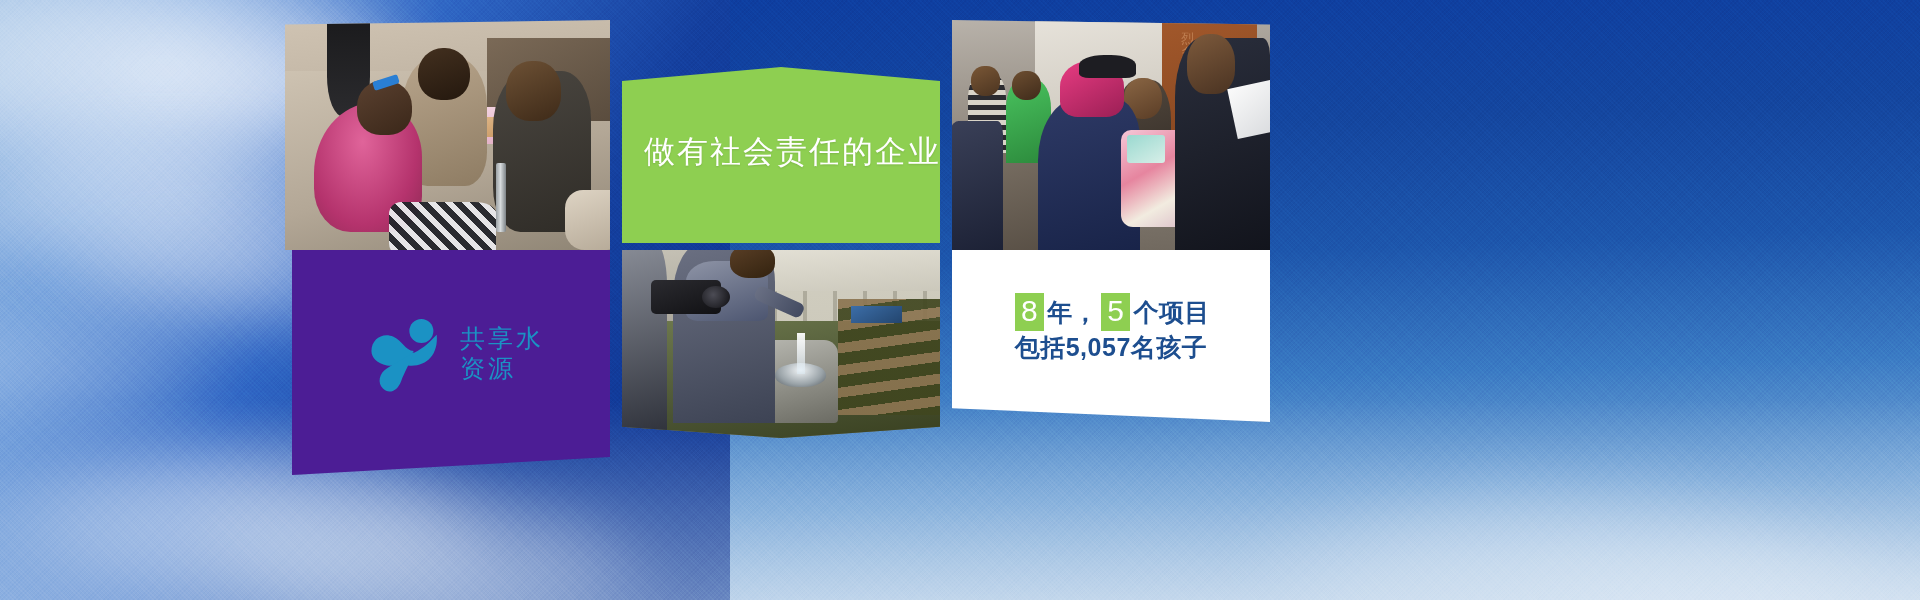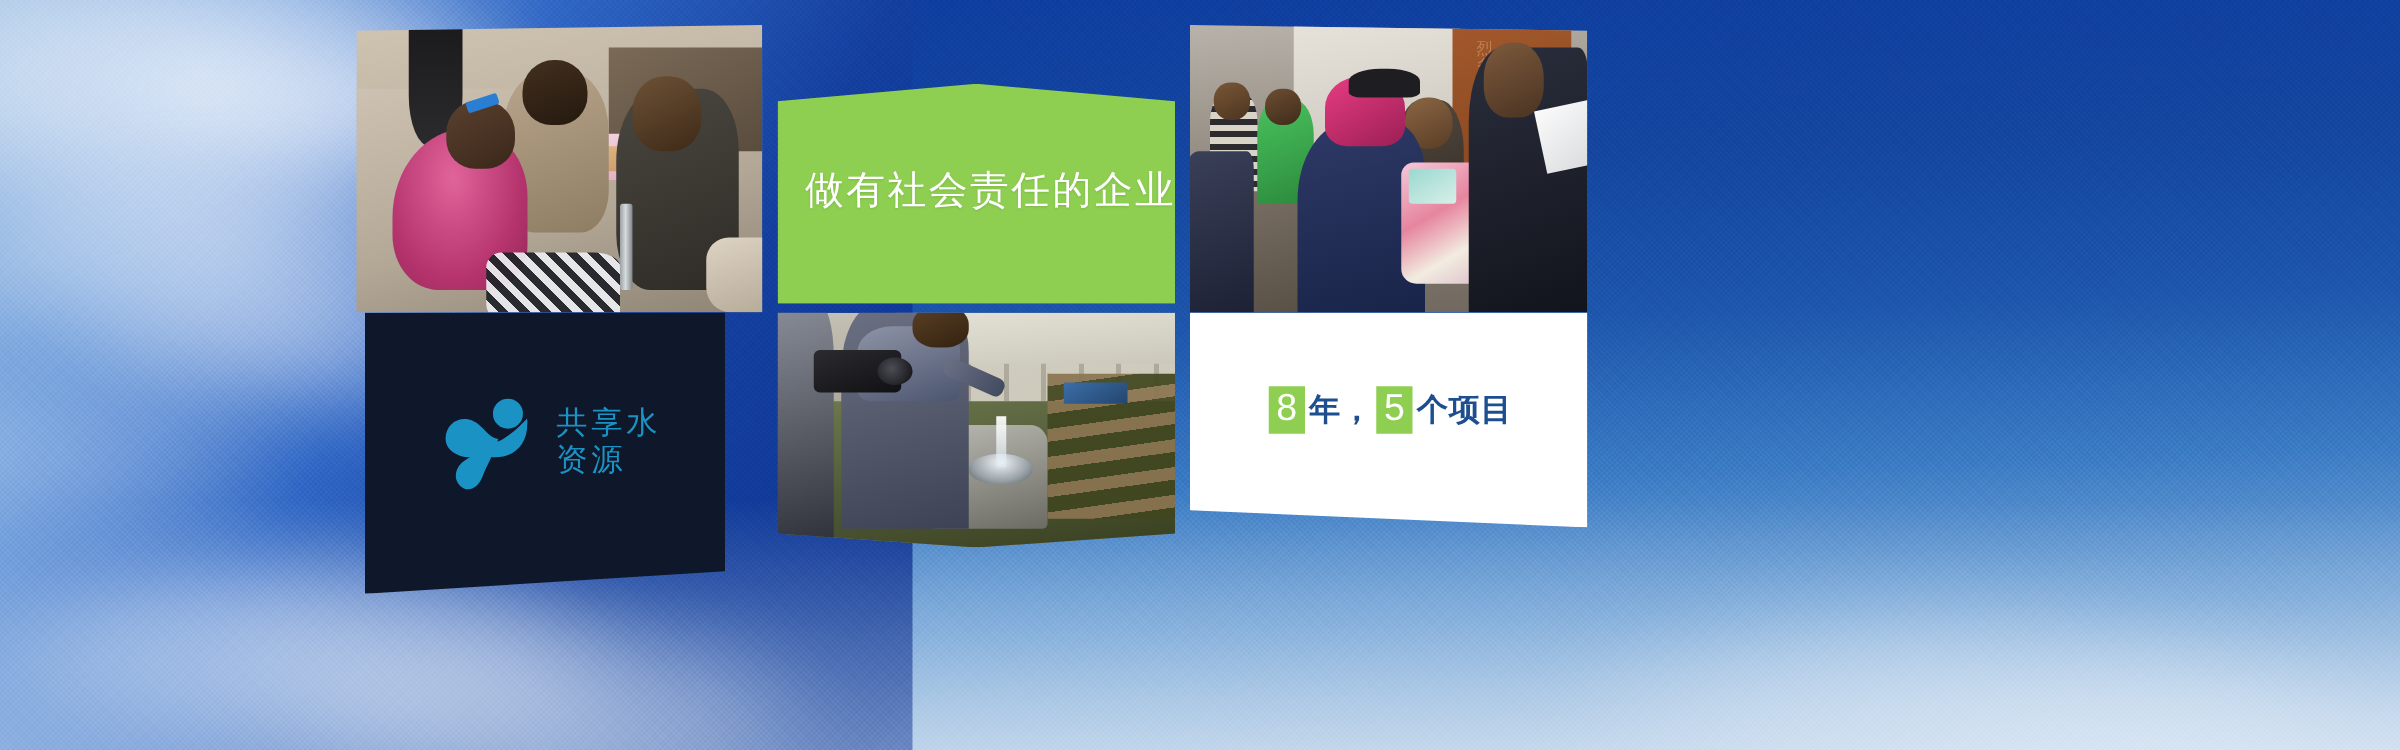--- a/index.html
+++ b/index.html
@@ -78,23 +78,23 @@
     padding-left:27px;
   }
   .p-top-right {
     left:952px; top:20px; width:318px; height:230px;
     clip-path: polygon(0% 0%, 100% 2%, 100% 100%, 0% 100%);
     box-shadow:0 2px 10px rgba(0,0,0,.28);
   }
 
   
   .p-bot-left {
-    left:292px; top:250px; width:288px; height:225px;
+    left:292px; top:250px; width:318px; height:225px;
     clip-path: polygon(0% 0%, 100% 0%, 100% 92%, 0% 100%);
-    background:#0f172a;
+    background:#4c1d95;
     box-shadow:0 3px 12px rgba(0,0,0,.22);
   }
   .p-bot-mid {
     left:622px; top:250px; width:318px; height:188px;
     clip-path: polygon(0% 0%, 100% 0%, 100% 94%, 50% 100%, 0% 94%);
     box-shadow:0 3px 12px rgba(0,0,0,.25);
   }
   .p-bot-right {
     left:952px; top:250px; width:318px; height:172px;
     clip-path: polygon(0% 0%, 100% 0%, 100% 100%, 0% 92%);
@@ -374,17 +374,18 @@
   </div>
 
   <div class="panel p-bot-right">
     <div class="stats-inner">
       <div class="stat-line l1">
         <span class="stat-num">8</span>
         <span>年，</span>
         <span class="stat-num">5</span>
         <span>个项目</span>
       </div>
+      <div class="stat-line">包括5,057名孩子</div>
     </div>
   </div>
 
   <div class="seam"></div>
 </div>
 
 </body></html>

